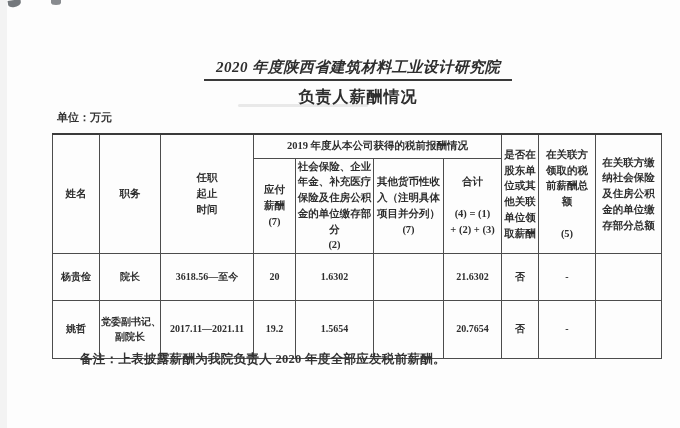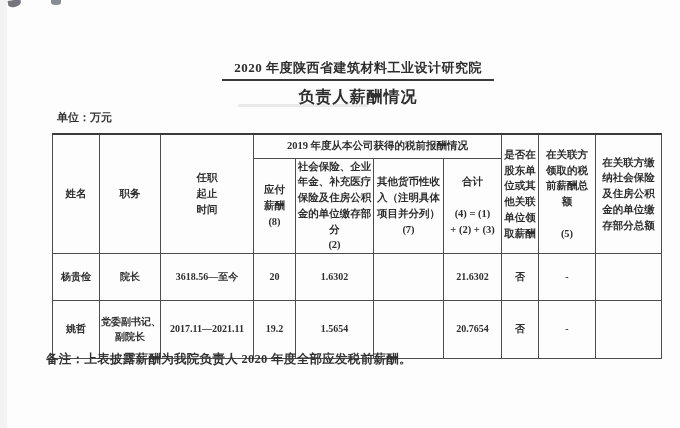--- a/index.html
+++ b/index.html
@@ -28,24 +28,25 @@
   .scan-streak {
     position: absolute; left: 238px; top: 104px; width: 130px; height: 3px;
     background: #dcdcdc; opacity: .6; border-radius: 2px;
   }
   .title-block {
     position: absolute; left: 32px; top: 58px; width: 652px;
     text-align: center;
   }
   .title-line1 {
     display: inline-block;
-    font-size: 13px; font-weight: 700; letter-spacing: .5px;
+    font-size: 15px; font-weight: 700; letter-spacing: .5px;
     padding: 0 12px 2px 12px;
     border-bottom: 2px solid #3a3a3a;
     white-space: nowrap;
+    font-style: italic;
   }
   .title-line2 {
     margin-top: 6px;
     font-size: 16px; font-weight: 700; letter-spacing: 1px;
   }
   .meta-row {
     position: absolute; left: 57px; top: 110px; width: 595px;
     display: flex; justify-content: space-between; align-items: flex-end;
     font-size: 11px; font-weight: 700; color: #333;
   }
@@ -73,21 +74,21 @@
   td {
     font-size: 10px; font-weight: 700;
     word-break: keep-all; line-height: 1.45;
     padding: 0 1px;
   }
   tr.hrow-group { height: 24px; }
   tr.hrow-sub   { height: 78px; }
   tr.drow-1     { height: 47px; }
   tr.drow-2     { height: 58px; }
   .note-line {
-    position: absolute; left: 46px; top: 351px;
+    position: absolute; left: 80px; top: 351px;
     font-size: 12.5px; font-weight: 700; color: #333;
     letter-spacing: .3px;
   }
 </style>
 </head>
 <body>
 
 <div class="page-edge"></div>
 <div class="scan-mark-1"></div>
 <div class="scan-mark-2"></div>
@@ -125,21 +126,21 @@
       <th colspan="4">2019 年度从本公司获得的税前报酬情况</th>
       <th rowspan="2">是否在股东单位或其他关联单位领取薪酬</th>
       <th rowspan="2" class="pad-sm">在关联方领取的税前薪酬总额
 
 (5)</th>
       <th rowspan="2" class="pad-sm">在关联方缴纳社会保险及住房公积金的单位缴存部分总额</th>
     </tr>
     <tr class="hrow-sub">
       <th>应付
 薪酬
-(8)</th>
+(7)</th>
       <th>社会保险、企业年金、补充医疗保险及住房公积金的单位缴存部分
 (2)</th>
       <th>其他货币性收入（注明具体项目并分列）
 (7)</th>
       <th>合计
 
 (4) = (1)
 + (2) + (3)</th>
     </tr>
     <tr class="drow-1">

